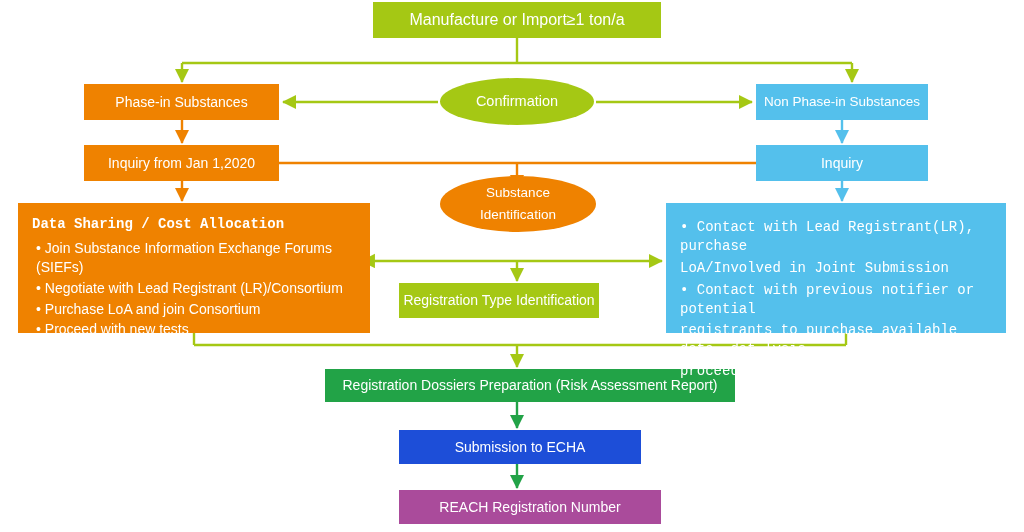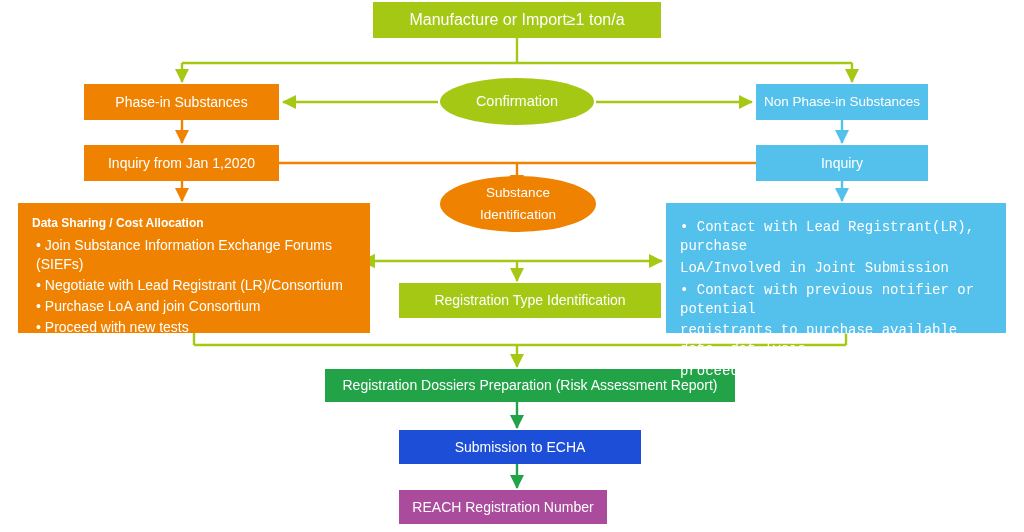--- a/index.html
+++ b/index.html
@@ -35,21 +35,22 @@
   .node.ellipse{ border-radius:50%; }
   .node.listbox{
     display:block;
     text-align:left;
     padding:12px 14px 10px 14px;
   }
   .n-title{
     font-weight:bold;
     display:block;
     margin-bottom:5px;
-    font-size:12px;
+    font-size:14px;
+    font-family:Liberation Mono, monospace;
   }
   .n-line{
     display:block;
     margin:2px 4px;
     font-size:14px;
   }
   .n-line.wrap{ margin:3px 0; }
   .lbl{ display:block; width:100%; }
 </style>
 </head>
@@ -133,33 +134,33 @@
     <span class="lbl">Inquiry</span>
   </div>
 
   <div class="node ellipse" id="node-substance-identification" style="left: 440px; top: 176px; width: 156px; height: 56px; background: rgb(239, 130, 0); font-size: 13.5px;">
     <span style="display:block;">
       <span class="lbl">Substance</span>
       <span class="lbl" style="margin-top:4px;">Identification</span>
     </span>
   </div>
 
-  <div class="node rect" id="node-registration-type" style="left: 399px; top: 283px; width: 262px; height: 35px; background: rgb(165, 200, 20); font-size: 14px;">
+  <div class="node rect" id="node-registration-type" style="left: 399px; top: 283px; width: 200px; height: 35px; background: rgb(165, 200, 20); font-size: 14px;">
     <span class="lbl">Registration Type Identification</span>
   </div>
 
   <div class="node rect" id="node-dossiers" style="left: 325px; top: 369px; width: 410px; height: 33px; background: rgb(34, 163, 71); font-size: 14px;">
     <span class="lbl">Registration Dossiers Preparation (Risk Assessment Report)</span>
   </div>
 
   <div class="node rect" id="node-submission" style="left: 399px; top: 430px; width: 242px; height: 34px; background: #1d4ed8; font-size: 14px;">
     <span class="lbl">Submission to ECHA</span>
   </div>
 
-  <div class="node rect" id="node-reach-number" style="left: 399px; top: 490px; width: 208px; height: 34px; background: rgb(170, 75, 155); font-size: 14px;">
+  <div class="node rect" id="node-reach-number" style="left: 399px; top: 490px; width: 262px; height: 34px; background: rgb(170, 75, 155); font-size: 14px;">
     <span class="lbl">REACH Registration Number</span>
   </div>
 
   <div class="node listbox" id="node-data-sharing" style="left: 18px; top: 203px; width: 352px; height: 130px; background: rgb(239, 130, 0);">
     <span class="n-title">Data Sharing / Cost Allocation</span>
     <span class="n-line">• Join Substance Information Exchange Forums (SIEFs)</span>
     <span class="n-line">• Negotiate with Lead Registrant (LR)/Consortium</span>
     <span class="n-line">• Purchase LoA and join Consortium</span>
     <span class="n-line">• Proceed with new tests</span>
   </div>

